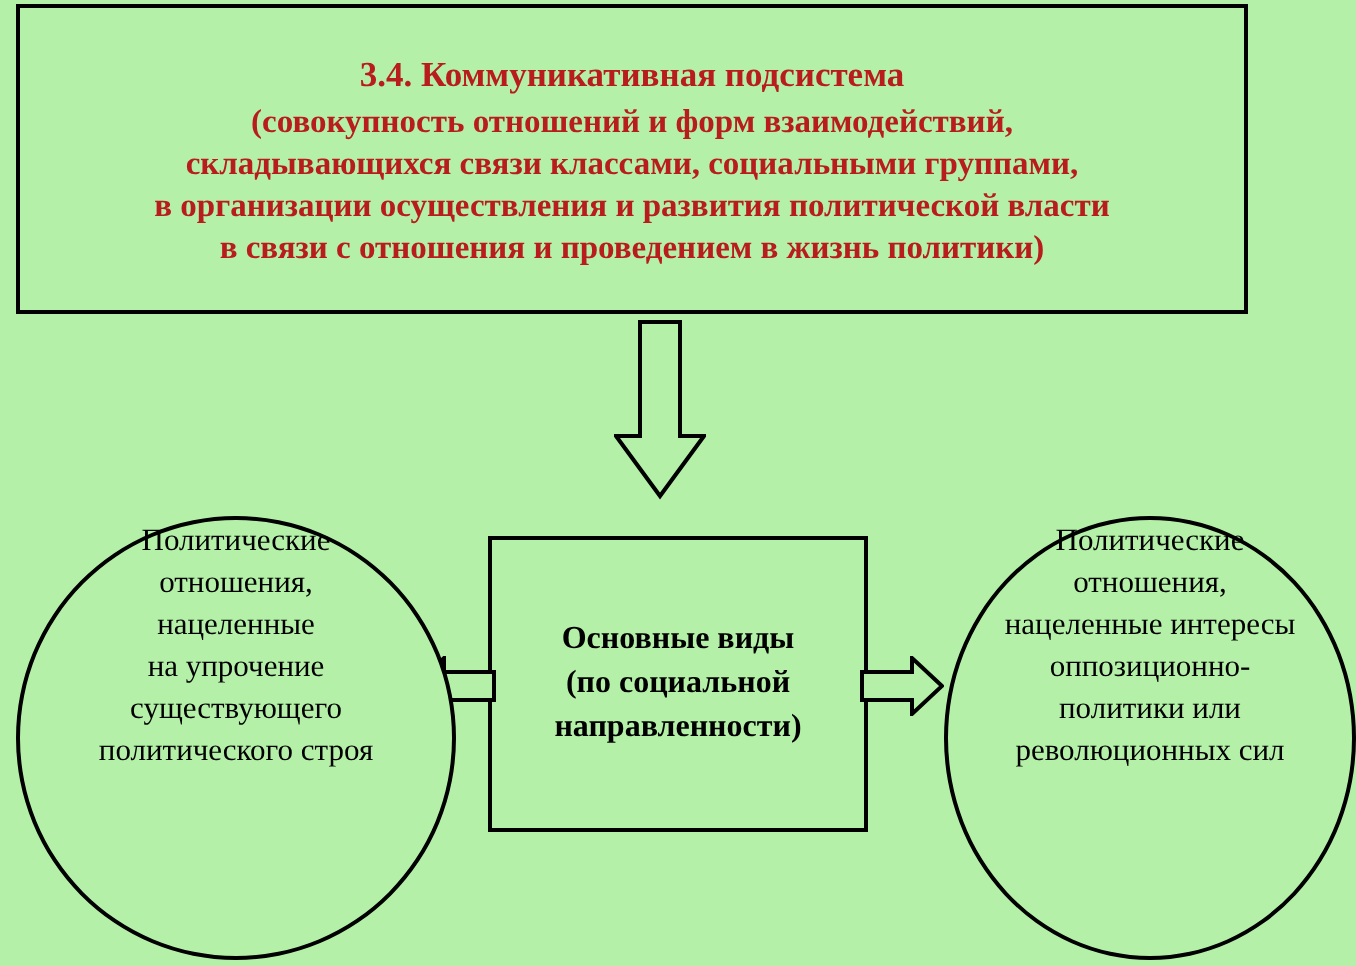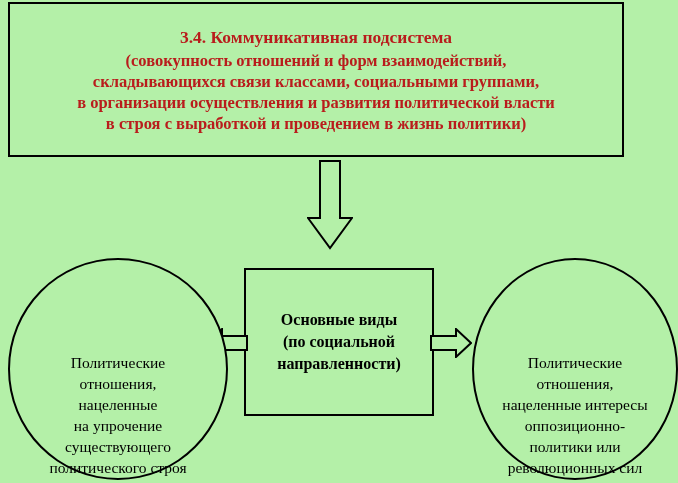--- a/index.html
+++ b/index.html
@@ -77,21 +77,21 @@
   
   .ellipse {
     position: absolute;
     border: 2px solid #000;
     border-radius: 50%;
     background: #b4f0a8;
     box-sizing: border-box;
     display: flex;
     flex-direction: column;
     align-items: center;
-    justify-content: flex-end;
+    justify-content: flex-start;
   }
   .ellipse-left {
     left: 8px;
     top: 258px;
     width: 220px;
     height: 222px;
   }
   .ellipse-right {
     left: 472px;
     top: 258px;
@@ -137,21 +137,21 @@
 </head>
 <body>
 
 <div id="stage">
 
   <div class="title-box">
     <div class="title-line head">3.4. Коммуникативная подсистема</div>
     <div class="title-line">(совокупность отношений и форм взаимодействий,</div>
     <div class="title-line">складывающихся связи классами, социальными группами,</div>
     <div class="title-line">в организации осуществления и развития политической власти</div>
-    <div class="title-line">в строя с выработкой и проведением в жизнь политики)</div>
+    <div class="title-line">в связи с отношения и проведением в жизнь политики)</div>
   </div>
 
   <div class="arrow-down">
     <svg viewBox="0 0 46 90" width="46" height="90" preserveAspectRatio="none">
       <polygon points="13,1 33,1 33,58 45,58 23,88 1,58 13,58"></polygon>
     </svg>
   </div>
 
   <div class="center-box">
     <div class="center-line">Основные виды</div>

